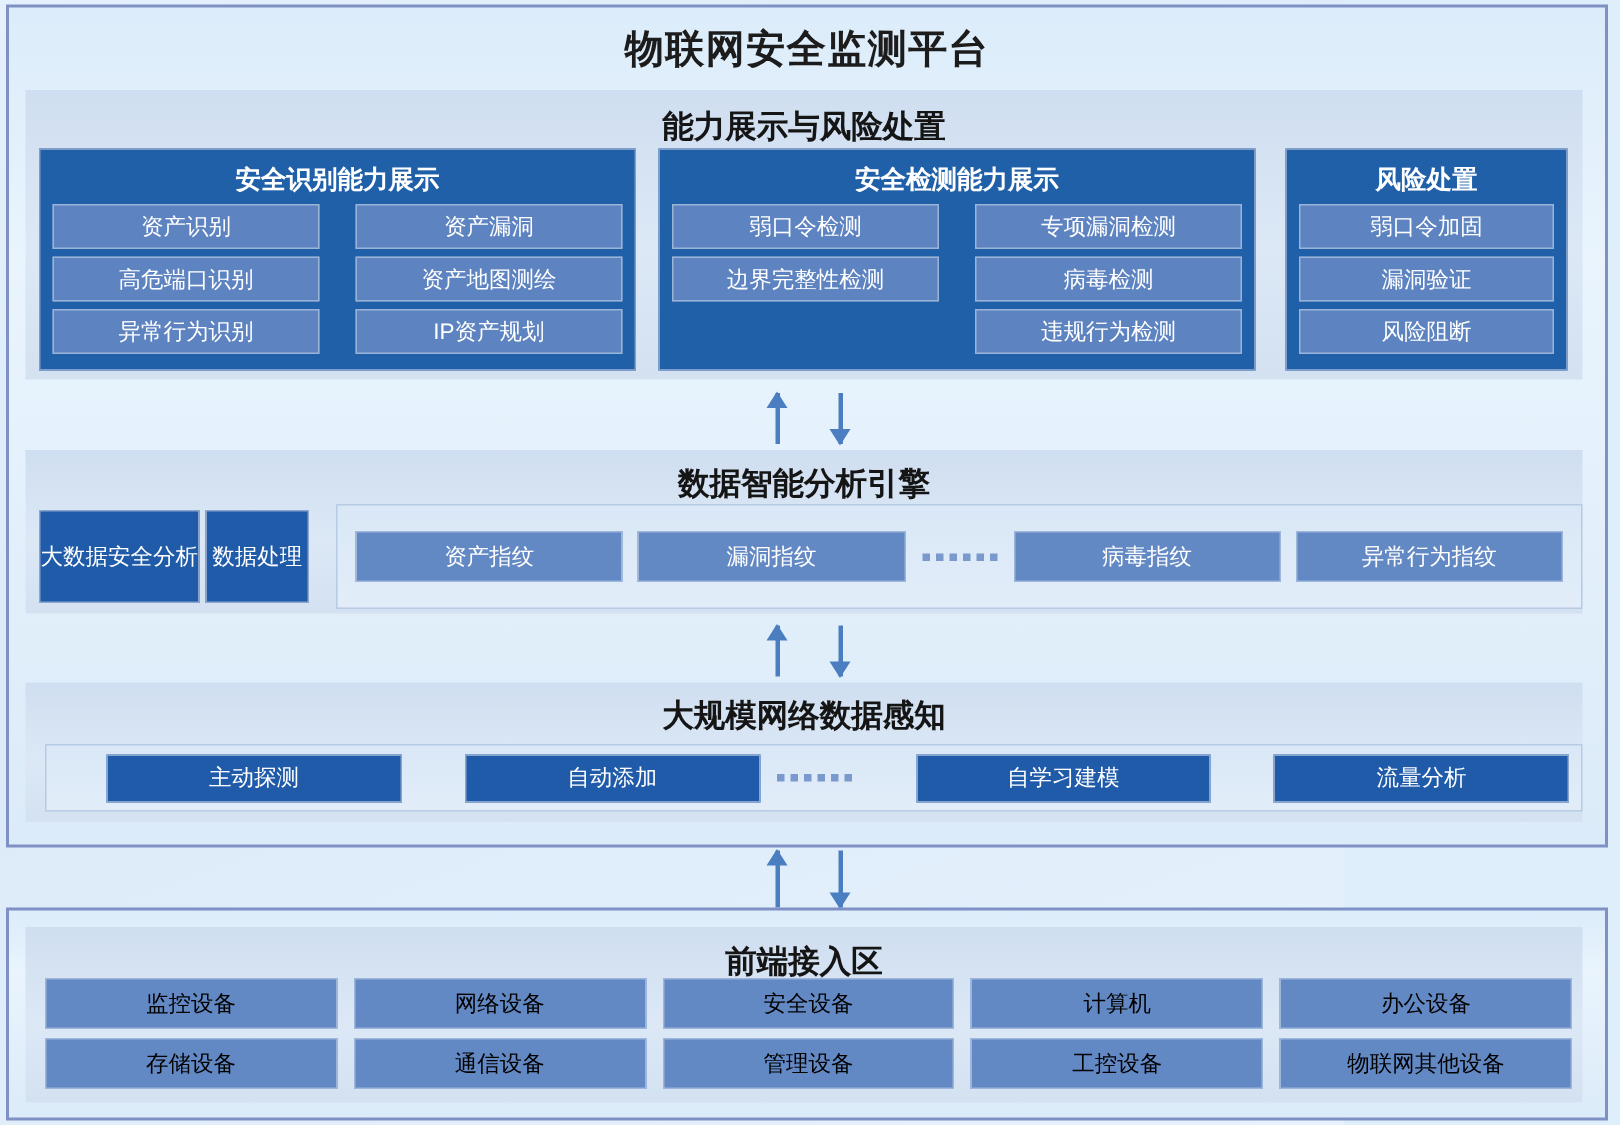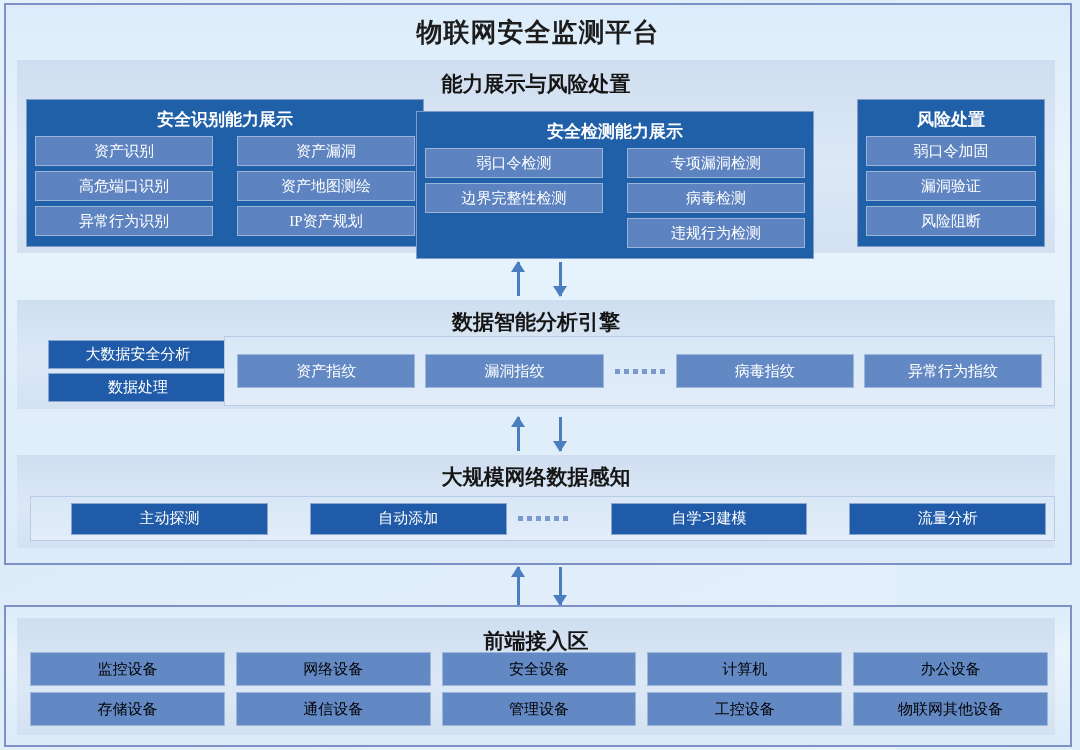--- a/index.html
+++ b/index.html
@@ -53,47 +53,47 @@
 
   
   .panel{
     position:absolute;
     background:#2060a8;
     border:1px solid #7f9dc8;
     box-sizing:border-box;
     padding:12px;
   }
   #panel-identify{left:26px;top:99px;width:398px;height:148px;}
-  #panel-detect{left:416px;top:99px;width:398px;height:148px;margin-top:12px;}
+  #panel-detect{left:439px;top:99px;width:398px;height:148px;}
   #panel-risk{left:857px;top:99px;width:188px;height:148px;}
 
   .panel-title{
     position:absolute;left:0;top:8px;width:100%;
     text-align:center;font-size:17px;font-weight:bold;color:#ffffff;
   }
   .panel-cols{
     position:absolute;left:8px;right:8px;top:36px;bottom:7px;
-    display:flex;gap:24px;font-family:Liberation Serif, serif;
+    display:flex;gap:24px;
   }
   .panel-col{flex:1;display:flex;flex-direction:column;gap:5px;}
   .chip{
     background:#5d83c0;
     border:1px solid #9ab4d8;
     box-sizing:border-box;
     height:30px;
     display:flex;align-items:center;justify-content:center;
     color:#ffffff;font-size:15px;
     white-space:nowrap;
   }
   .chip.spacer{background:transparent;border:none;}
 
   
   .engine-left{
     position:absolute;left:26px;top:340px;width:180px;height:62px;
-    display:flex;flex-direction:column;gap:4px;margin-left:22px;
+    display:flex;flex-direction:row;gap:4px;
   }
   .solid-chip{
     flex:1;background:#1f5ba8;border:1px solid #8aa6cf;box-sizing:border-box;
     display:flex;align-items:center;justify-content:center;
     color:#ffffff;font-size:15px;white-space:nowrap;
   }
   .inner-box{
     position:absolute;
     background:linear-gradient(180deg,#d9e7f6 0%,#e2edf9 100%);
     border:1px solid #b8cbe4;

